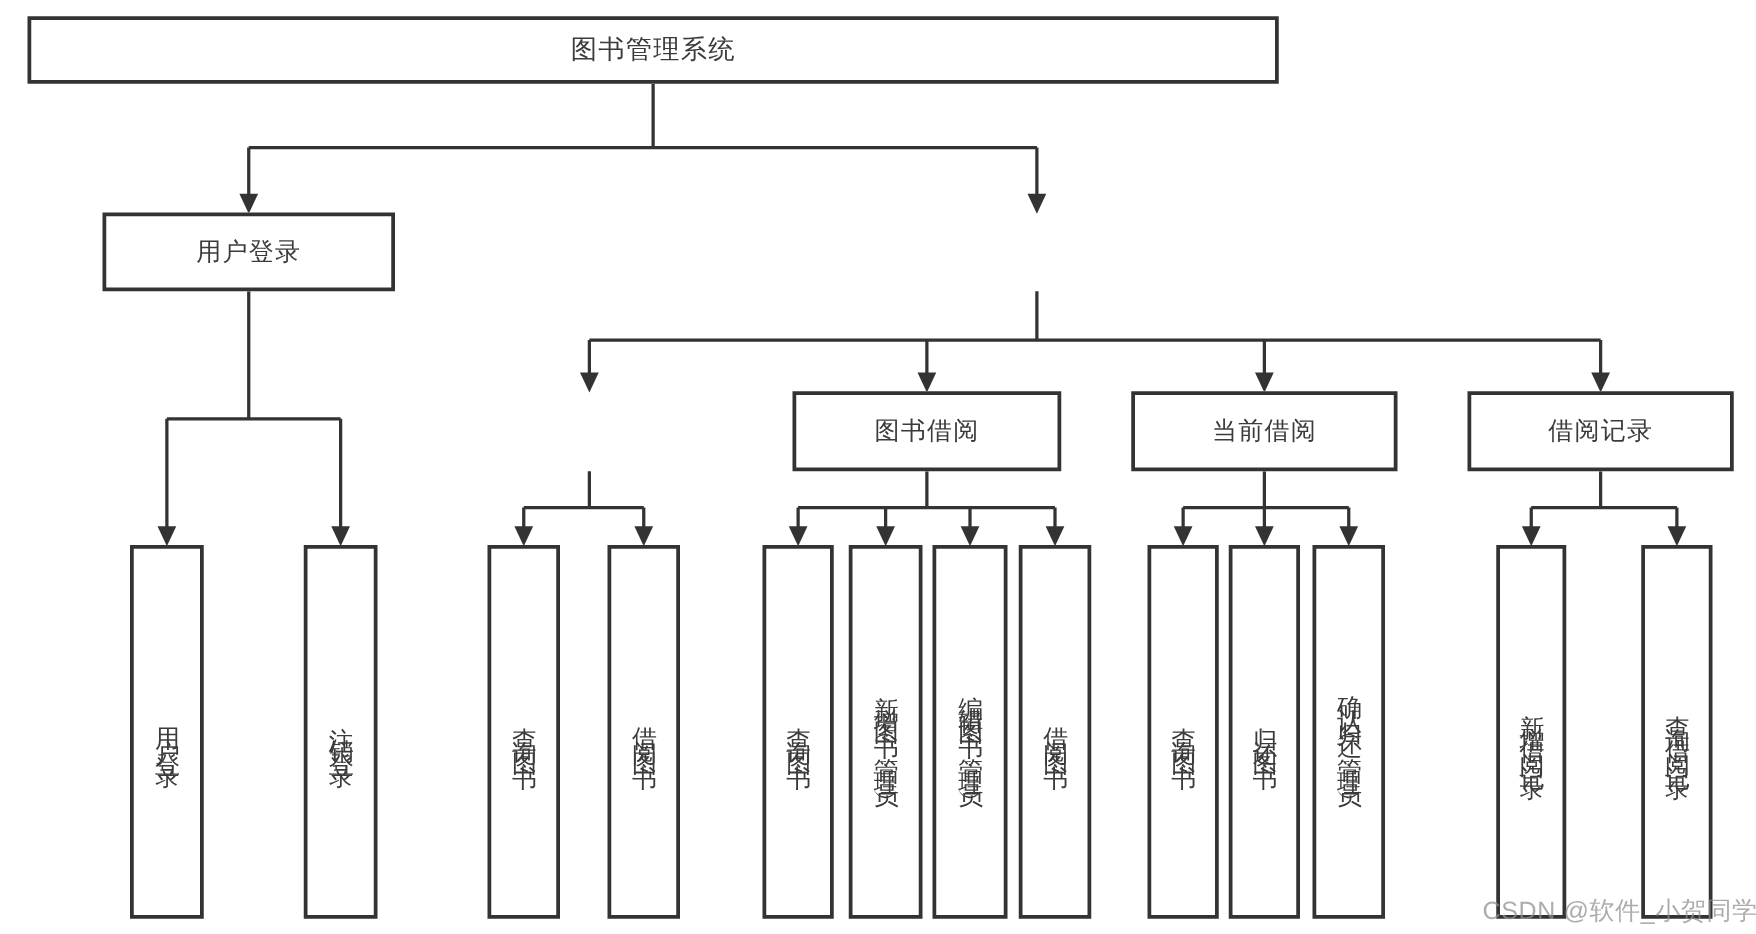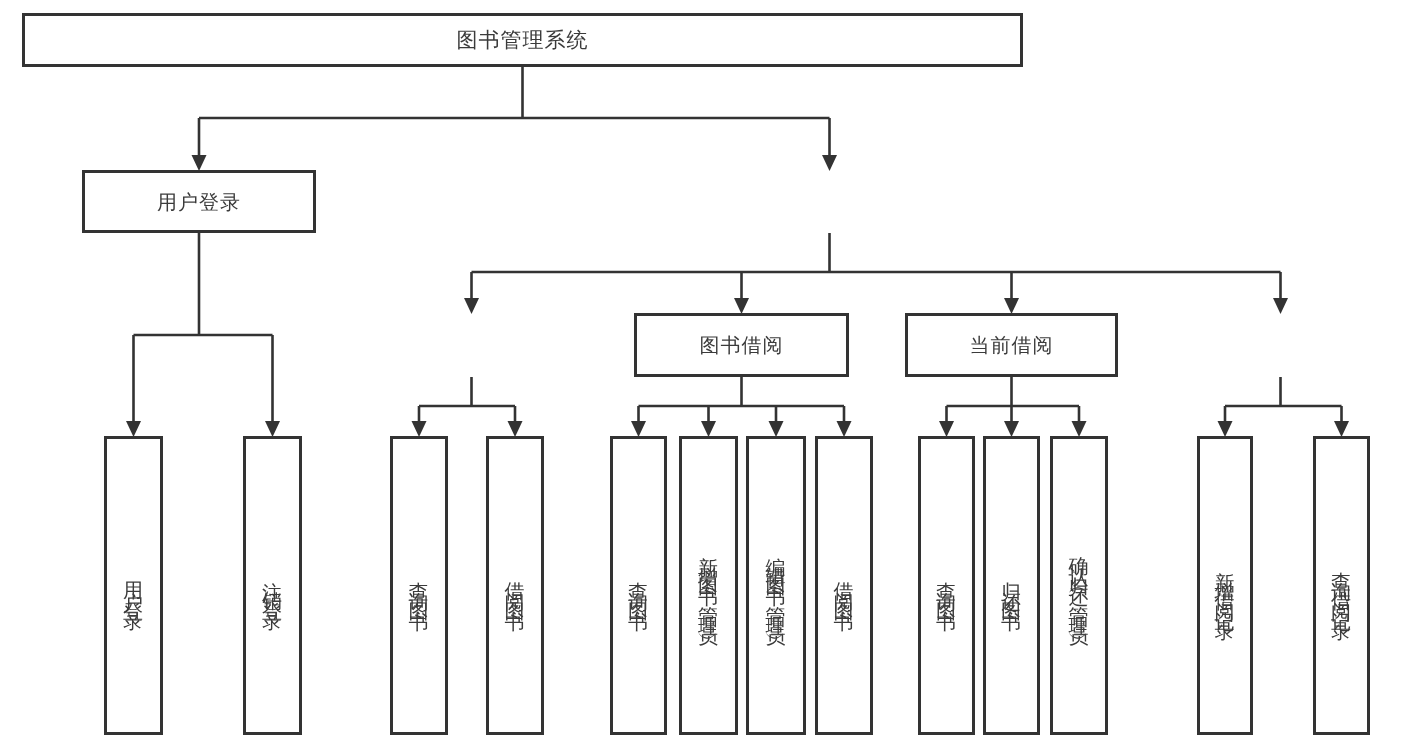--- a/index.html
+++ b/index.html
@@ -71,32 +71,34 @@
     <polygon points="1217.5,421 1232.5,421 1225,437"></polygon>
     <polygon points="1334,421 1349,421 1341.5,437"></polygon>
   </svg>
 
   <div class="node lvl1" style="left:22px;top:13px;width:1001px;height:54px;">图书管理系统</div>
 
   <div class="node" style="left:82px;top:170px;width:234px;height:63px;">用户登录</div>
 
   <div class="node" style="left:905px;top:313px;width:213px;height:64px;">当前借阅</div>
   <div class="node" style="left:634px;top:313px;width:215px;height:64px;">图书借阅</div>
+  <div class="node" style="left:1174px;top:313px;width:213px;height:64px;">借阅记录</div>
 
   <div class="node leaf" style="left:104px;top:436px;width:59px;height:299px;">用户登录</div>
   <div class="node leaf" style="left:243px;top:436px;width:59px;height:299px;">注销登录</div>
 
   <div class="node leaf" style="left:390px;top:436px;width:58px;height:299px;">查询图书</div>
   <div class="node leaf" style="left:486px;top:436px;width:58px;height:299px;">借阅图书</div>
 
   <div class="node leaf" style="left:610px;top:436px;width:57px;height:299px;">查询图书</div>
   <div class="node leaf" style="left:679px;top:436px;width:59px;height:299px;">新增图书（管理员）</div>
   <div class="node leaf" style="left:746px;top:436px;width:60px;height:299px;">编辑图书（管理员）</div>
   <div class="node leaf" style="left:815px;top:436px;width:58px;height:299px;">借阅图书</div>
 
   <div class="node leaf" style="left:918px;top:436px;width:57px;height:299px;">查询图书</div>
   <div class="node leaf" style="left:983px;top:436px;width:57px;height:299px;">归还图书</div>
   <div class="node leaf" style="left:1050px;top:436px;width:58px;height:299px;">确认归还（管理员）</div>
 
   <div class="node leaf" style="left:1197px;top:436px;width:56px;height:299px;">新增借阅记录</div>
   <div class="node leaf" style="left:1313px;top:436px;width:57px;height:299px;">查询借阅记录</div>
 
+  <div class="watermark">CSDN @软件_小贺同学</div>
 </div>
 
 </body></html>

